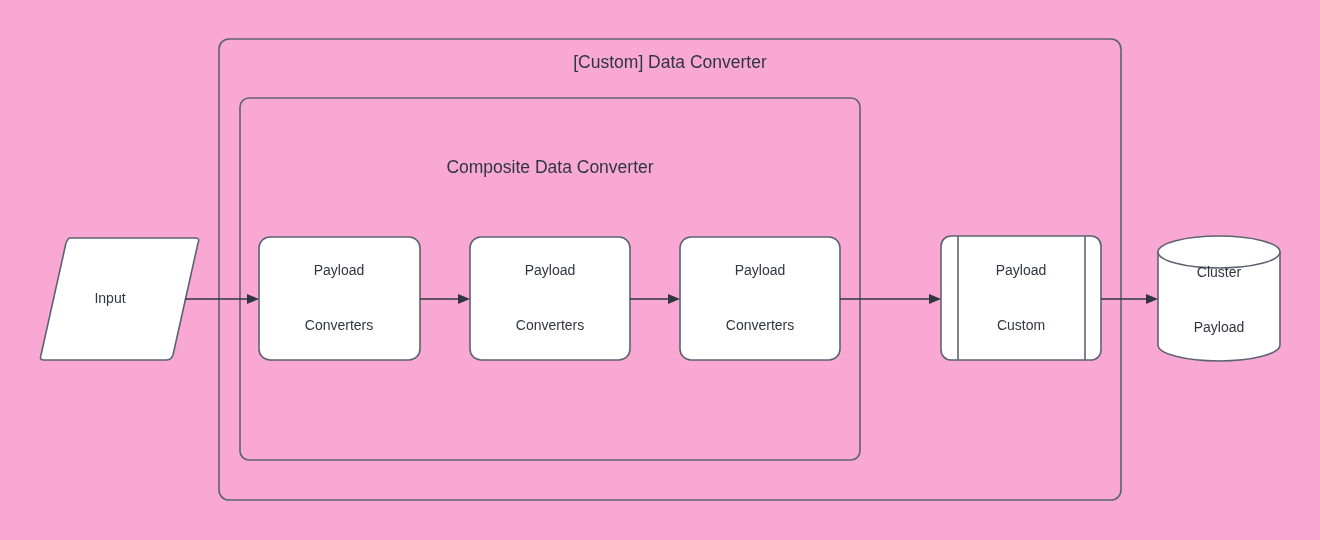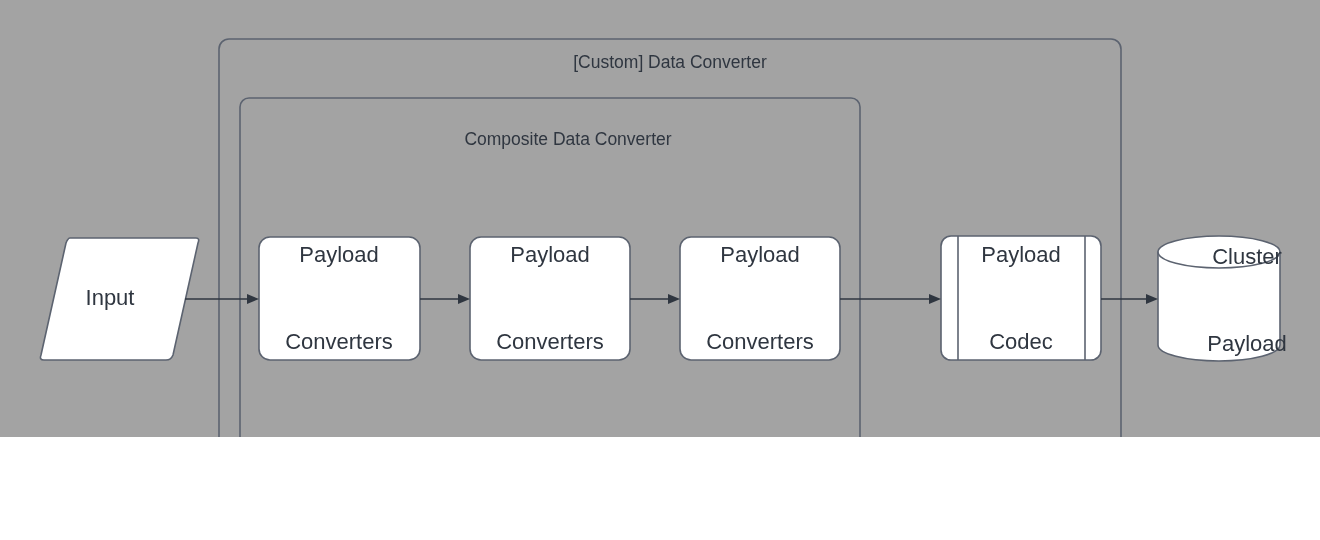--- a/index.html
+++ b/index.html
@@ -6,22 +6,22 @@
     margin: 0;
     padding: 0;
     background: #ffffff;
   }
   body {
     font-family: "Liberation Sans", sans-serif;
   }
   #canvas {
     position: relative;
     width: 1320px;
-    height: 437px;
-    background: #a3a3a3;
+    height: 540px;
+    background: #f9a8d4;
     overflow: hidden;
   }
   #canvas svg {
     position: absolute;
     left: 0;
     top: 0;
   }
   .shape-stroke {
     fill: #ffffff;
     stroke: #5c6370;
@@ -55,21 +55,21 @@
     text-align: center;
     line-height: 1.32;
     white-space: pre;
     pointer-events: none;
     user-select: none;
   }
   .lbl-title {
     font-size: 17.5px;
   }
   .lbl-node {
-    font-size: 22px;
+    font-size: 14px;
   }
   .centered {
     transform: translate(-50%, -50%);
   }
 </style>
 </head>
 <body>
 
 <div id="canvas">
 
@@ -120,42 +120,42 @@
 
     <g>
       <line class="connector" x1="1101" y1="299" x2="1150" y2="299"></line>
       <path class="arrow-head" d="M 1158 299 L 1146 294 L 1146 304 Z"></path>
     </g>
 
   </svg>
 
   <div class="lbl lbl-title centered" style="left:670px; top:63px;">[Custom] Data Converter</div>
 
-  <div class="lbl lbl-title centered" style="left:550px; top:140px;margin-left:18px;">Composite Data Converter</div>
+  <div class="lbl lbl-title centered" style="left:550px; top:168px;">Composite Data Converter</div>
 
   <div class="lbl lbl-node centered" style="left:110px; top:298px;">Input</div>
 
   <div class="lbl lbl-node centered" style="left:339px; top:298px;">
     <div>Payload</div>
     <div>Converters</div>
   </div>
 
   <div class="lbl lbl-node centered" style="left:550px; top:298px;">
     <div>Payload</div>
     <div>Converters</div>
   </div>
 
   <div class="lbl lbl-node centered" style="left:760px; top:298px;">
     <div>Payload</div>
     <div>Converters</div>
   </div>
 
   <div class="lbl lbl-node centered" style="left:1021px; top:298px;">
     <div>Payload</div>
-    <div>Codec</div>
+    <div>Custom</div>
   </div>
 
-  <div class="lbl lbl-node centered" style="left:1219px; top:300px;margin-left:28px;">
+  <div class="lbl lbl-node centered" style="left:1219px; top:300px;">
     <div>Cluster</div>
     <div>Payload</div>
   </div>
 
 </div>
 
 </body></html>

